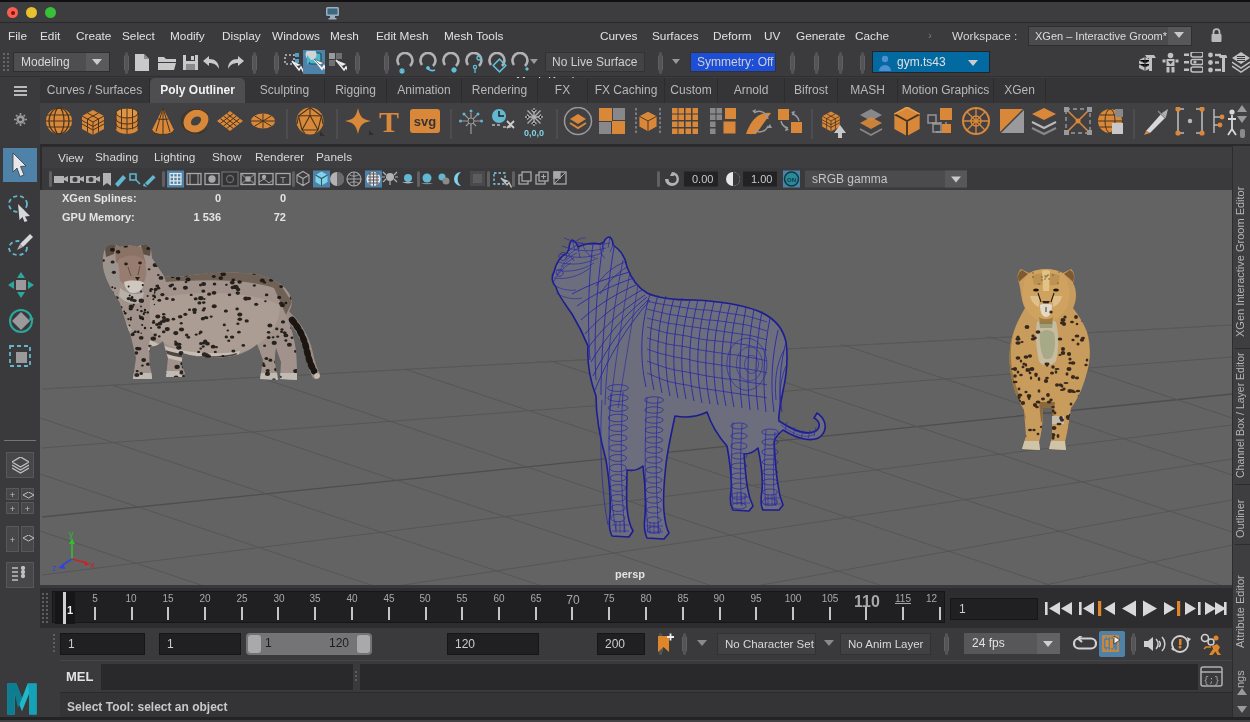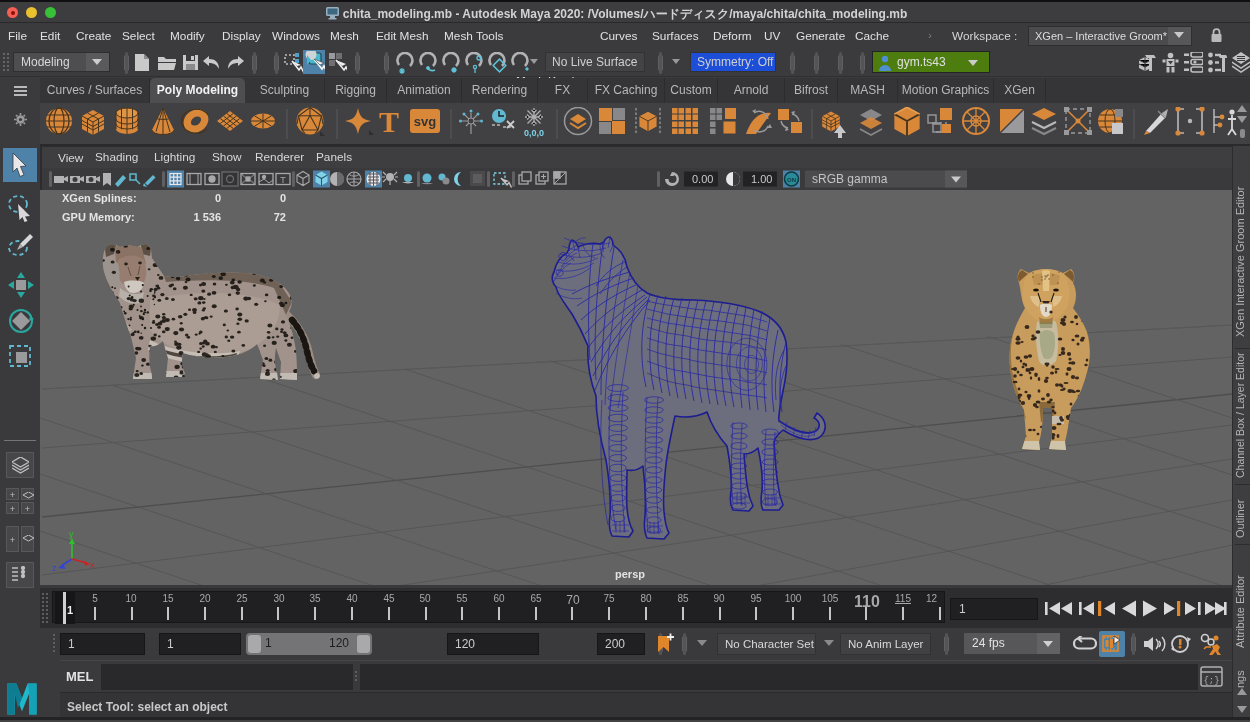--- a/index.html
+++ b/index.html
@@ -15,21 +15,20 @@
 </head>
 <body>
 <div id="root">
 
 <div class="abs" style="left:0;top:0;width:1250px;height:2px;background:#101012;"></div>
 <div class="abs" style="left:0;top:2px;width:1250px;height:21px;background:#3d3d3f;border-bottom:1px solid #29292b;">
   <div class="abs" style="left:7px;top:5px;width:11px;height:11px;border-radius:50%;background:#f55f56;"></div>
   <div class="abs" style="left:10.5px;top:8.5px;width:4px;height:4px;border-radius:50%;background:#8c1004;"></div>
   <div class="abs" style="left:26px;top:5px;width:11px;height:11px;border-radius:50%;background:#e9c02e;"></div>
   <div class="abs" style="left:45px;top:5px;width:11px;height:11px;border-radius:50%;background:#38c138;"></div>
-  <div class="abs" style="left:0;top:4px;width:1250px;text-align:center;font-size:12px;color:#d2d2d2;font-weight:bold;">chita_modeling.mb - Autodesk Maya 2020: /Volumes/ハードディスク/maya/chita/chita_modeling.mb</div>
   <svg class="abs" style="left:325px;top:4px;" width="15" height="14">
         <rect x="1" y="1" width="13" height="9" rx="1.5" fill="#9ab0c0"></rect>
         <rect x="2.5" y="2.5" width="10" height="6" fill="#3c6880"></rect>
         <rect x="5" y="10" width="5" height="2" fill="#9ab0c0"></rect>
         <rect x="3.5" y="12" width="8" height="1.5" fill="#9ab0c0"></rect>
       </svg>
 </div>
 
 <div id="menubar" class="abs" style="left:0;top:24px;width:1250px;height:24px;background:#3b3b3d;color:#e0e0e0;font-size:11.8px;">
   <div class="abs" style="left:8px;top:5px;">File</div>
@@ -149,21 +148,21 @@
   <div class="knob" style="left:658px;top:7px;"></div>
   <div class="abs" style="left:672px;top:11px;width:0;height:0;border-left:4px solid transparent;border-right:4px solid transparent;border-top:5px solid #999;"></div>
   <div class="abs" style="left:690px;top:4px;width:86px;height:20px;background:#1d4ed8;border:1px solid #323234;">
         <div class="abs" style="left:6px;top:2px;font-size:12px;color:#cfcfcf;">Symmetry: Off</div>
       </div>
   <div class="knob" style="left:790px;top:7px;"></div>
   <div class="knob" style="left:814px;top:7px;"></div>
   <div class="knob" style="left:838px;top:7px;"></div>
   <div class="knob" style="left:860px;top:7px;"></div>
 
-  <div class="abs" style="left:872px;top:3px;width:118px;height:22px;background:#4d7c0f;border:1px solid #242426;">
+  <div class="abs" style="left:872px;top:3px;width:118px;height:22px;background:#0369a1;border:1px solid #242426;">
     <svg class="abs" style="left:5px;top:3px;" width="14" height="16">
           <circle cx="7" cy="4" r="3.2" fill="#4f8fd0"></circle>
           <path d="M1 16 a6 6 0 0 1 12 0 z" fill="#4f8fd0"></path>
         </svg>
     <div class="abs" style="left:24px;top:3px;font-size:12px;color:#e0e0e0;">gym.ts43</div>
     <div class="abs" style="left:95px;top:8px;width:0;height:0;border-left:5px solid transparent;border-right:5px solid transparent;border-top:6px solid #cccccc;"></div>
   </div>
 
   <svg class="abs" style="left:1136px;top:4px;" width="20" height="21">
         <path d="M3 8 l6 -3 6 3 v8 l-6 3 -6 -3 z" fill="#c0c0c0"></path>
@@ -207,21 +206,21 @@
         <path d="M9 0 l9 6 -9 6 -9 -6 z" fill="#c0c0c0"></path>
         <path d="M0 10 l9 6 9 -6 M0 14 l9 6 9 -6" stroke="#c0c0c0" stroke-width="1.5" fill="none"></path>
         <g stroke="#3b3b3d" stroke-width="1.2">
           <path d="M5 4.5 h8 M5 6.5 h8 M5 8.5 h8"></path>
         </g>
       </svg>
 </div>
 
 <div id="shelftabs" class="abs" style="left:0;top:78px;width:1250px;height:25px;background:#353537;font-size:12px;color:#b8b8b8;">
   <div class="abs tab" style="left:40px;width:110px;">Curves / Surfaces</div>
-  <div class="abs" style="left:150px;top:0;width:95px;height:25px;background:#4e4e50;border-radius:5px 5px 0 0;color:#f2f2f2;font-weight:bold;text-align:center;line-height:25px;">Poly Modeling</div>
+  <div class="abs" style="left:150px;top:0;width:95px;height:25px;background:#4e4e50;border-radius:5px 5px 0 0;color:#f2f2f2;font-weight:bold;text-align:center;line-height:25px;">Poly Outliner</div>
   <div class="abs tab" style="left:245px;width:80px;">Sculpting</div>
   <div class="abs tab" style="left:325px;width:62px;">Rigging</div>
   <div class="abs tab" style="left:387px;width:75px;">Animation</div>
   <div class="abs tab" style="left:462px;width:76px;">Rendering</div>
   <div class="abs tab" style="left:538px;width:50px;">FX</div>
   <div class="abs tab" style="left:588px;width:77px;">FX Caching</div>
   <div class="abs tab" style="left:665px;width:53px;">Custom</div>
   <div class="abs tab" style="left:718px;width:67px;">Arnold</div>
   <div class="abs tab" style="left:785px;width:53px;">Bifrost</div>
   <div class="abs tab" style="left:838px;width:60px;">MASH</div>

